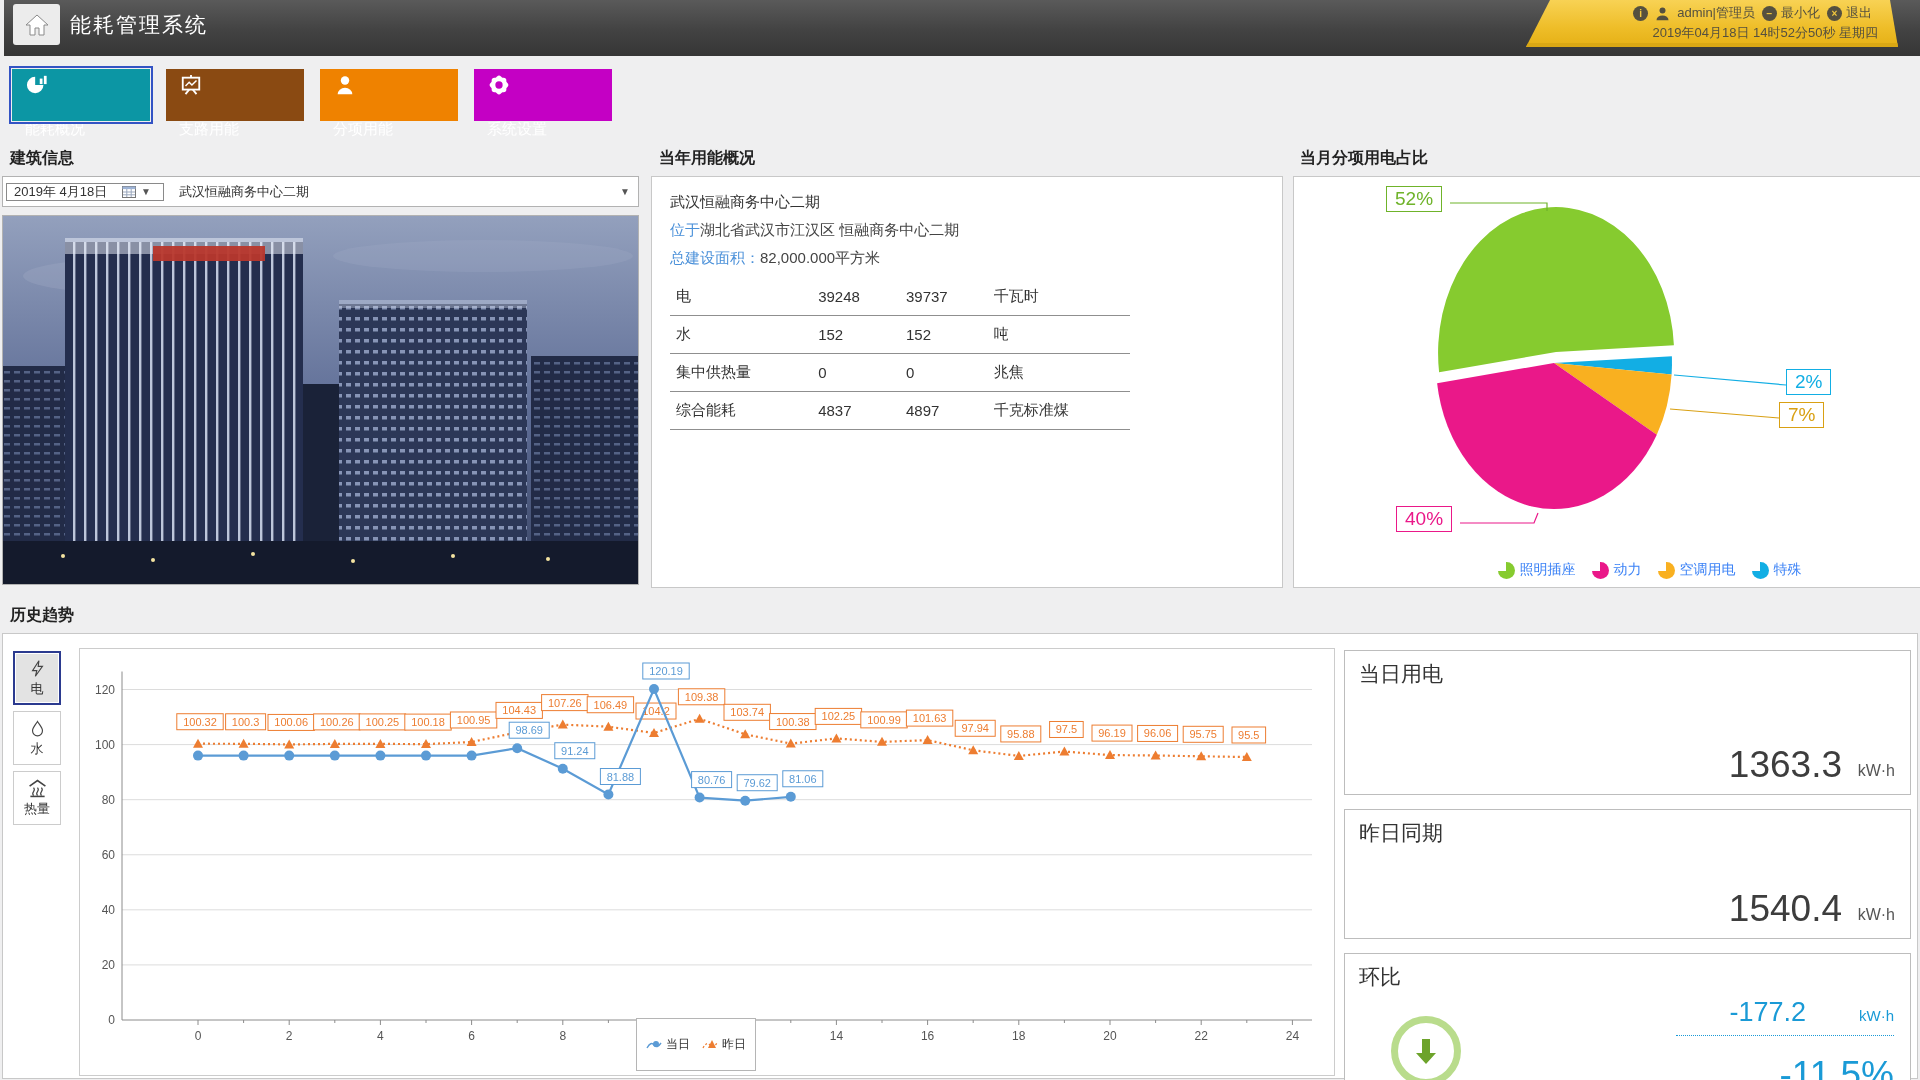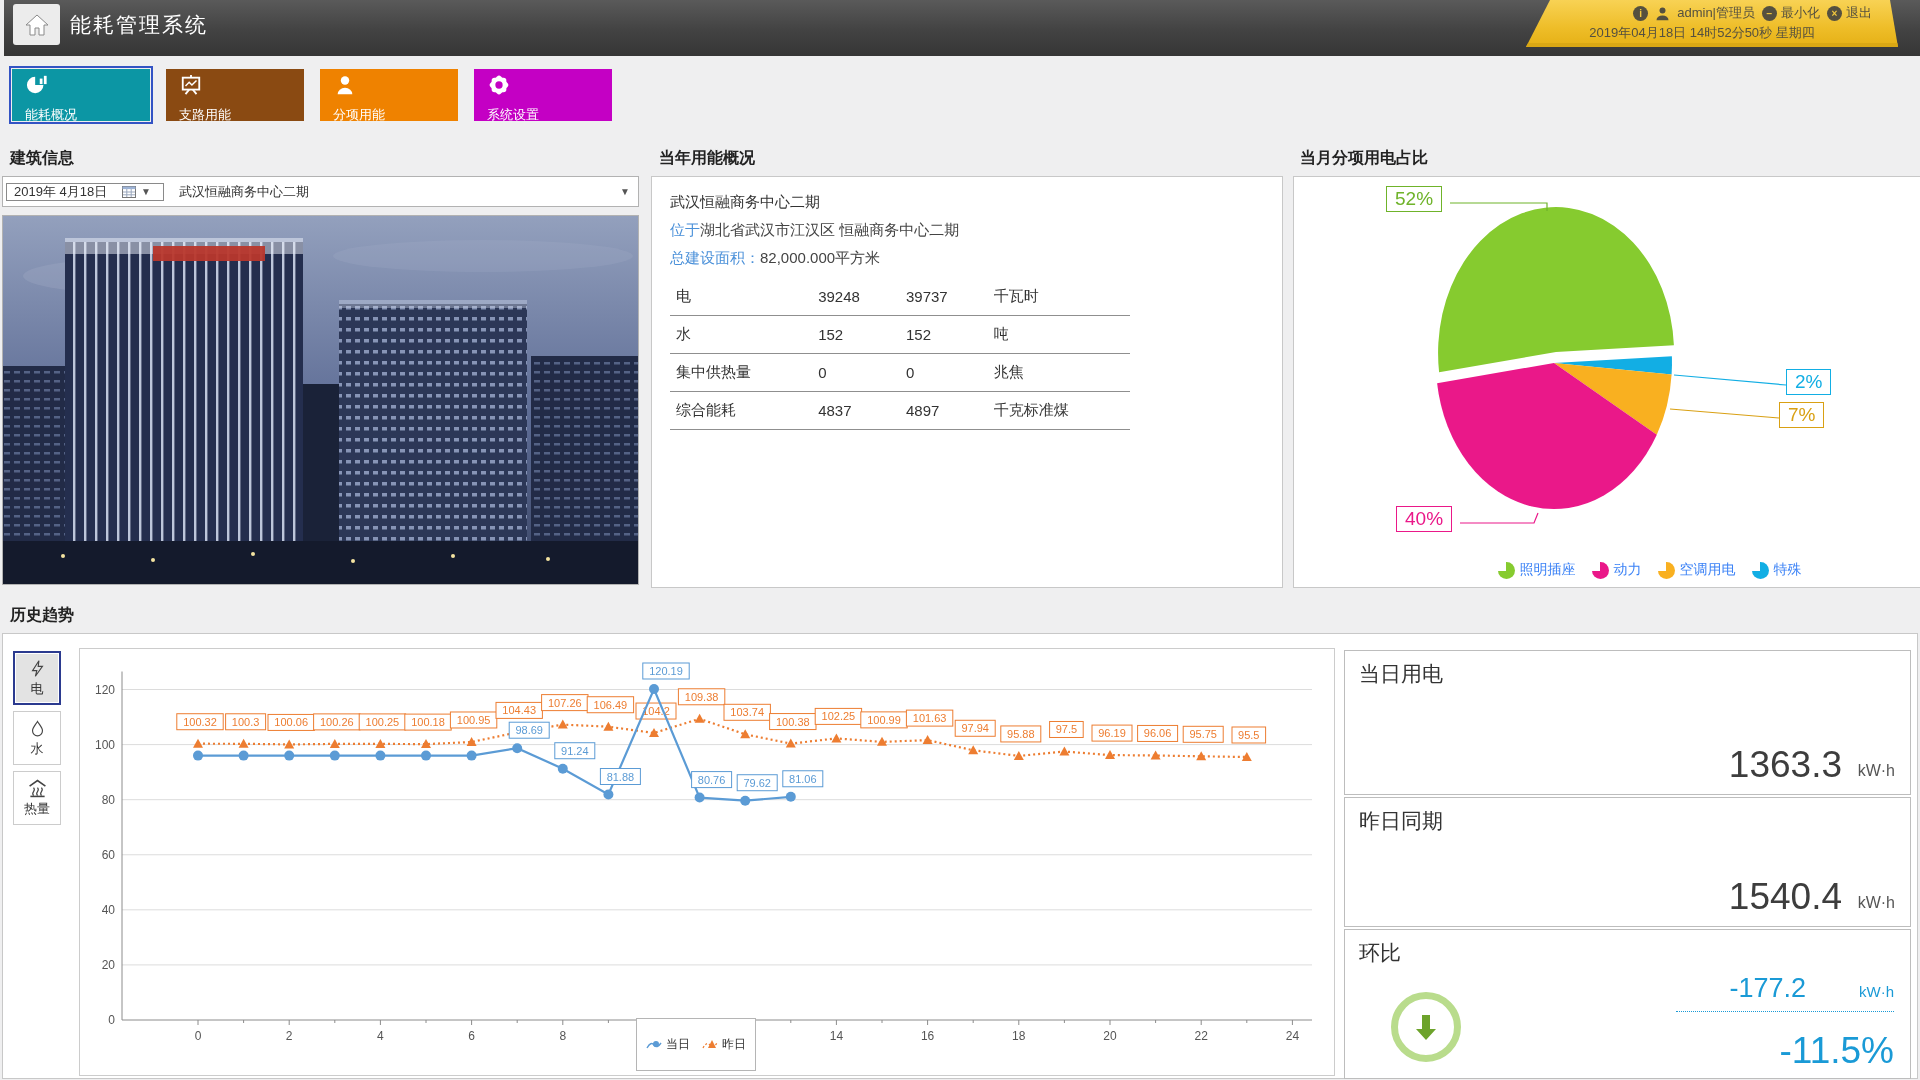--- a/index.html
+++ b/index.html
@@ -11,29 +11,29 @@
        background:linear-gradient(#5a5a5a,#424242 55%,#363636)}
   .home-tile{position:absolute;left:9px;top:4px;width:47px;height:41px;background:#ececec;
        border-radius:3px;display:flex;align-items:center;justify-content:center}
   .app-title{position:absolute;left:66px;top:0;height:49px;line-height:49px;color:#fff;
        font-size:21px;letter-spacing:2px}
   .gold{position:absolute;right:26px;top:0;width:372px;height:47px;
        background:linear-gradient(#f8d254,#eebd28 60%,#e5b015);
        clip-path:polygon(24px 0,calc(100% - 8px) 0,100% 100%,0 100%);
        box-shadow:inset 0 -4px 0 #d9a714;color:#55503f;font-size:13px}
   .gold-l1{display:flex;align-items:center;justify-content:flex-end;gap:7px;padding:4px 26px 0 0}
-  .gold-l2{text-align:center;padding:2px 20px 0 0;font-size:13px}
+  .gold-l2{text-align:right;padding:2px 20px 0 0;font-size:13px}
   .gchip{width:15px;height:15px;border-radius:50%;background:#55503f;color:#f4c93e;font-size:10px;
        display:inline-flex;align-items:center;justify-content:center;font-weight:bold}
   .gbtn{display:inline-flex;align-items:center;gap:4px;cursor:pointer}
 
   
   .nav{position:absolute;left:12px;top:69px;display:flex;gap:16px}
   .nav-btn{width:138px;height:52px;color:#fff;padding:5px 0 0 13px;box-sizing:border-box;cursor:pointer}
-  .nav-btn .lbl{font-size:13px;margin-top:6px}
+  .nav-btn .lbl{font-size:15px;margin-top:20px}
   .nb0{background:#0c96a4}.nb1{background:#8a4a12}.nb2{background:#ef8200}.nb3{background:#c400c4}
   .nav-btn.active{outline:2px solid #3353c4;outline-offset:1px}
 
   .sec-title{position:absolute;font-size:16px;font-weight:bold;color:#222}
 
   
   .pick-bar{position:absolute;left:2px;top:176px;width:637px;height:31px;background:#fff;
        border:1px solid #b2b2b2;box-sizing:border-box;display:flex;align-items:center}
   .datebox{margin-left:3px;width:158px;height:18px;border:1px solid #8a8a8a;box-sizing:border-box;
        display:flex;align-items:center;font-size:13px;padding:0 4px 0 7px;gap:5px;background:#fff;cursor:pointer}
@@ -82,21 +82,21 @@
        color:#333;cursor:pointer;gap:2px}
   .tab.active{background:#e3e3e3;border:2px solid #2b3a8f;box-shadow:inset 0 0 0 1px #fff}
   .chartbox{position:absolute;left:76px;top:14px;width:1256px;height:428px;border:1px solid #ccc;
        box-sizing:border-box;background:#fff}
   .chart-legend{position:absolute;left:556px;bottom:4px;border:1px solid #b5b5b5;background:#fff;
        padding:17px 9px;display:flex;gap:12px;font-size:12px;color:#333;align-items:center}
   .cl-item{display:flex;align-items:center;gap:4px}
 
   
   .cards{position:absolute;left:1341px;top:16px;width:567px}
-  .card{position:relative;border:1px solid #bdbdbd;background:#fff;margin-bottom:2px}
+  .card{position:relative;border:1px solid #bdbdbd;background:#fff;margin-bottom:14px}
   .c1{height:143px}.c2{height:128px}.c3{height:148px}
   .card .ct{position:absolute;left:14px;top:9px;font-size:21px;color:#333}
   .card .cv{position:absolute;right:68px;bottom:8px;font-size:37px;color:#3d3d3d}
   .card .cu{position:absolute;right:15px;bottom:14px;font-size:16px;color:#555}
   .circ{position:absolute;left:46px;bottom:16px;width:56px;height:56px;border:7px solid #b9dc8c;
        border-radius:50%;display:flex;align-items:center;justify-content:center;background:#fff}
   .delta{position:absolute;right:104px;bottom:74px;font-size:27px;color:#1a9ad6}
   .dunit{position:absolute;right:16px;bottom:78px;font-size:15px;color:#1a9ad6}
   .drule{position:absolute;right:16px;bottom:66px;width:218px;border-top:1px dotted #1a9ad6}
   .dpct{position:absolute;right:16px;bottom:6px;font-size:37px;color:#1a9ad6}

